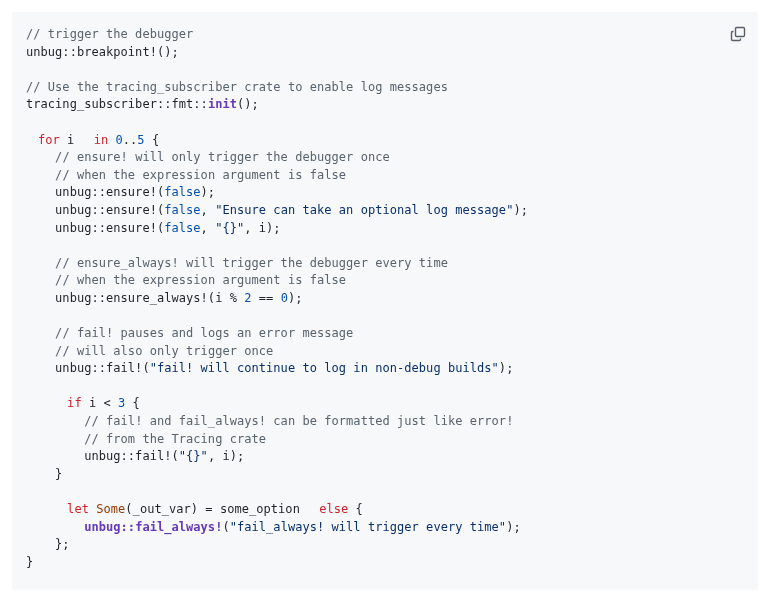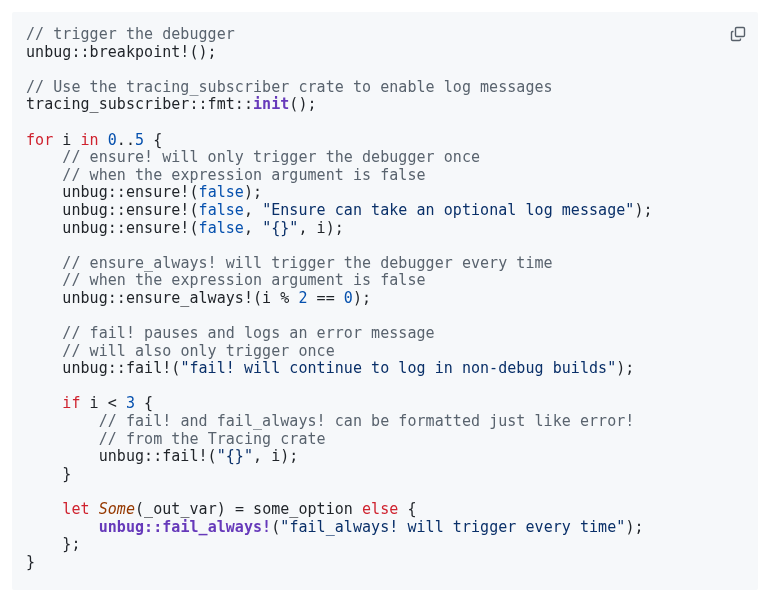--- a/index.html
+++ b/index.html
@@ -18,34 +18,34 @@
       height: 578px;
       background: #f6f8fa;
       border-radius: 2px;
     }
     .code {
       position: absolute;
       left: 14px;
       top: 14px;
       margin: 0;
       font-family: "DejaVu Sans Mono", "Liberation Mono", monospace;
-      font-size: 15px;
+      font-size: 12px;
       line-height: 17.6px;
       color: #1f2328;
       white-space: pre;
       letter-spacing: 0.05px;
     }
     .code-line { height: 17.6px; display: block; }
     .tok-comment { color: #59636e; }
-    .tok-keyword { color: #cf222e; }
+    .tok-keyword { color: #cf222e; margin-left: 12px; }
     .tok-number { color: #0550ae; }
     .tok-constant { color: #0550ae; margin-top: 6px; }
     .tok-string { color: #0a3069; }
     .tok-func { color: #6639ba; font-weight: bold; }
-    .tok-type { color: #953800; font-style: italic; }
+    .tok-type { color: #953800; }
     .tok-plain { color: #1f2328; text-align: center; }
     .copy-button {
       position: absolute;
       left: 714px;
       top: 10px;
       width: 24px;
       height: 24px;
       display: flex;
       align-items: center;
       justify-content: center;

